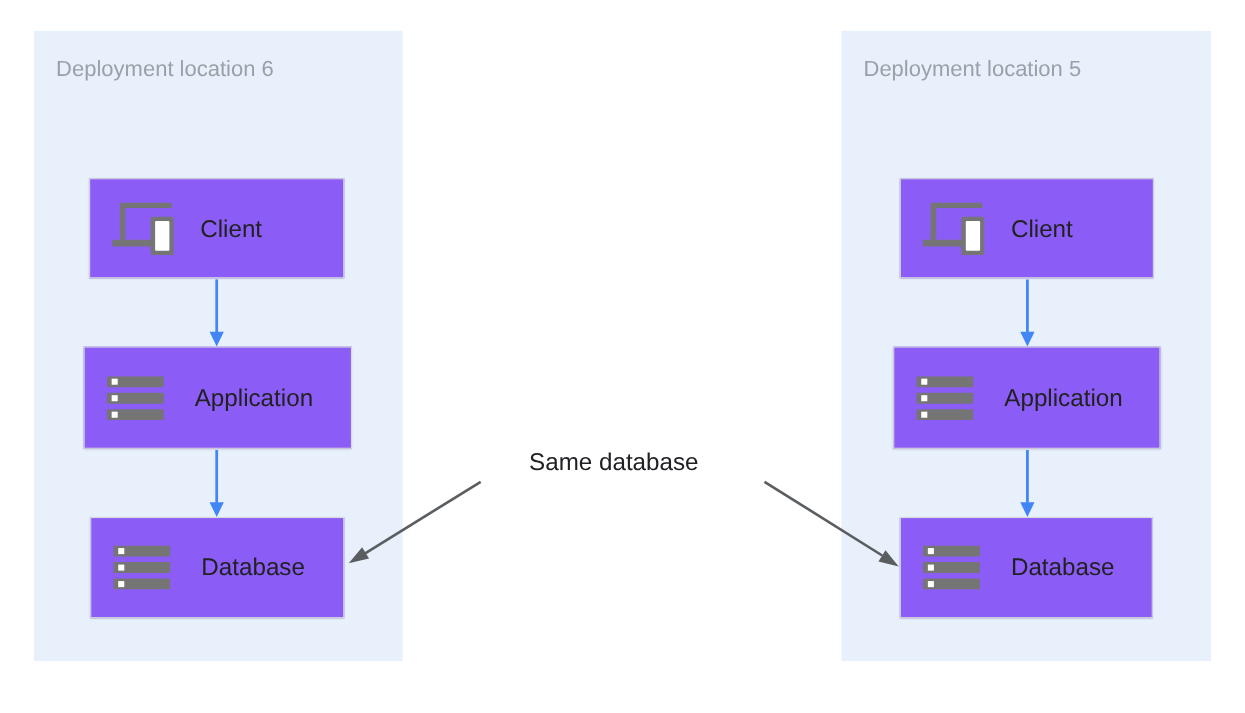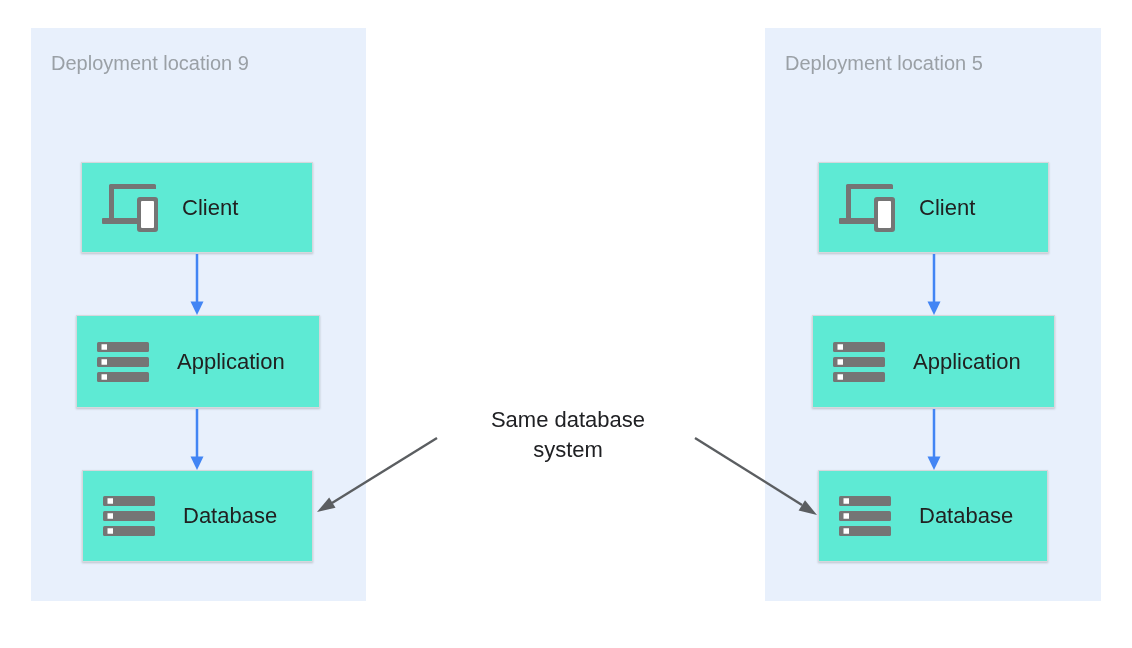--- a/index.html
+++ b/index.html
@@ -21,21 +21,21 @@
   .panel-title{
     position:absolute;
     left:20px;top:22px;
     font-size:20px;
     line-height:26px;
     color:#9aa0a6;
     white-space:nowrap;
   }
   .node{
     position:absolute;
-    background:#5eead4;
+    background:#8b5cf6;
     border:1px solid #d5d8dc;
     box-shadow:0 1px 2px rgba(60,64,67,.25);
     box-sizing:border-box;
   }
   .node .icon{
     position:absolute;
     left:20px;top:50%;
     transform:translateY(-50%);
     display:block;line-height:0;
   }
@@ -53,34 +53,34 @@
   #client-2{left:818px;top:162px;width:231px;height:91px;}
   #app-2   {left:812px;top:315px;width:243px;height:93px;}
   #db-2    {left:818px;top:470px;width:230px;height:92px;}
   .arrow-layer{
     position:absolute;left:0;top:0;
     width:1132px;height:648px;
     pointer-events:none;
   }
   .annotation{
     position:absolute;
-    left:457px;top:405px;width:222px;
+    left:447px;top:405px;width:222px;
     text-align:center;
     font-size:22px;line-height:30px;
     color:#202124;
   }
   .annotation span{display:block;}
 </style>
 </head>
 <body>
 
 <div class="canvas">
 
   <div class="panel panel-1">
-    <div class="panel-title">Deployment location 9</div>
+    <div class="panel-title">Deployment location 6</div>
   </div>
 
   <div class="panel panel-2">
     <div class="panel-title">Deployment location 5</div>
   </div>
 
   <div class="node" id="client-1">
     <span class="icon">
       <svg width="56" height="48" viewBox="0 0 56 48">
         <path fill="#757575" d="M8.5 0 H52.5 Q54 0 54 1.5 V5 H12 V34 H7 V1.5 Q7 0 8.5 0 Z"></path>
@@ -185,16 +185,15 @@
       <polygon points="317,512 329.2,497.5 335.5,507.7" fill="#5b5e61"></polygon>
     </g>
     <g>
       <line x1="695" y1="438" x2="802" y2="505" stroke="#5b5e61" stroke-width="2.4"></line>
       <polygon points="817,515 798.6,510.5 805,500.3" fill="#5b5e61"></polygon>
     </g>
   </svg>
 
   <div class="annotation">
     <span>Same database</span>
-    <span>system</span>
   </div>
 
 </div>
 
 </body></html>

